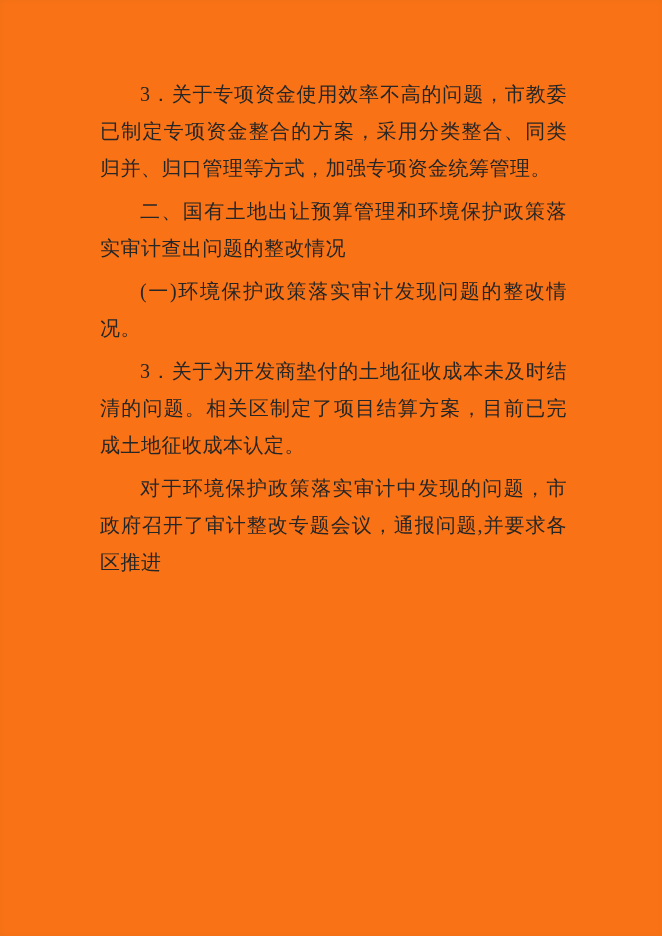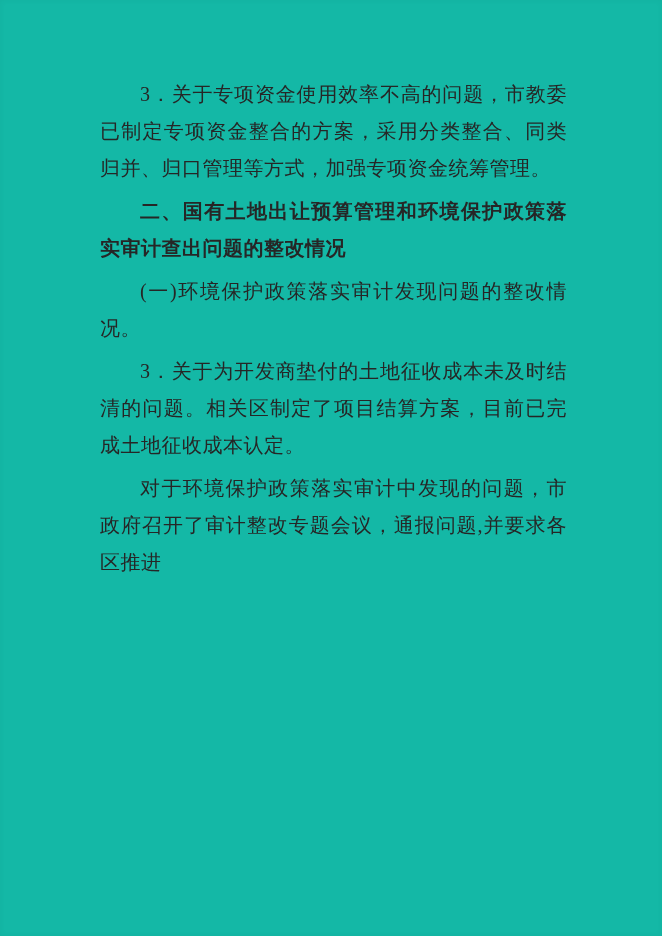--- a/index.html
+++ b/index.html
@@ -5,42 +5,42 @@
   html, body {
     margin: 0;
     padding: 0;
     background: #fbfbfb;
   }
   .page {
     position: relative;
     width: 662px;
     height: 936px;
     margin: 0 auto;
-    background: #14b8a6;
+    background: #f97316;
     box-sizing: border-box;
     padding: 76px 95px 0 100px;
     overflow: hidden;
     box-shadow: inset 0 0 6px rgba(0,0,0,0.04);
   }
   .doc {
     font-family: "Liberation Serif", "DejaVu Serif", serif;
     font-size: 20px;
     line-height: 37px;
     color: #262626;
     letter-spacing: 0.5px;
   }
   .para {
     margin: 0 0 6px 0;
     text-indent: 2em;
     text-align: justify;
     text-align-last: left;
     word-break: break-all;
   }
   .heading {
-    font-weight: bold;
+    font-weight: normal;
   }
 </style>
 </head>
 <body>
 
 <div class="page">
   <div class="doc">
     <p class="para">3．关于专项资金使用效率不高的问题，市教委已制定专项资金整合的方案，采用分类整合、同类归并、归口管理等方式，加强专项资金统筹管理。</p>
     <p class="para heading">二、国有土地出让预算管理和环境保护政策落实审计查出问题的整改情况</p>
     <p class="para">(一)环境保护政策落实审计发现问题的整改情况。</p>

